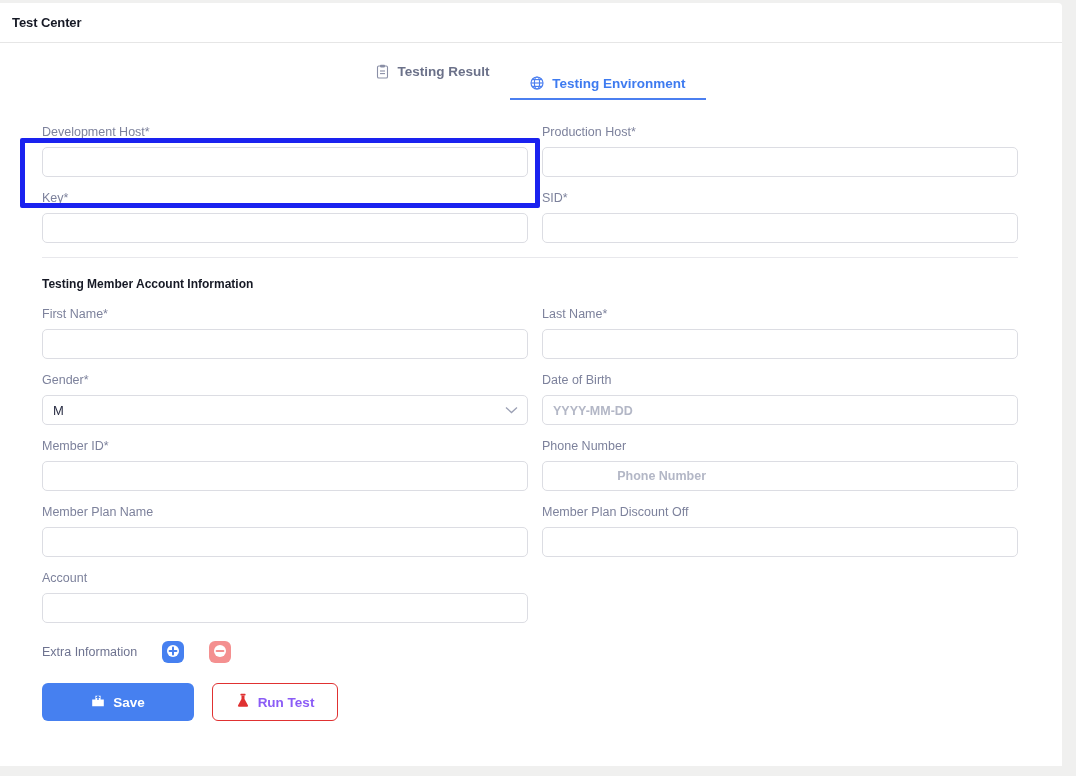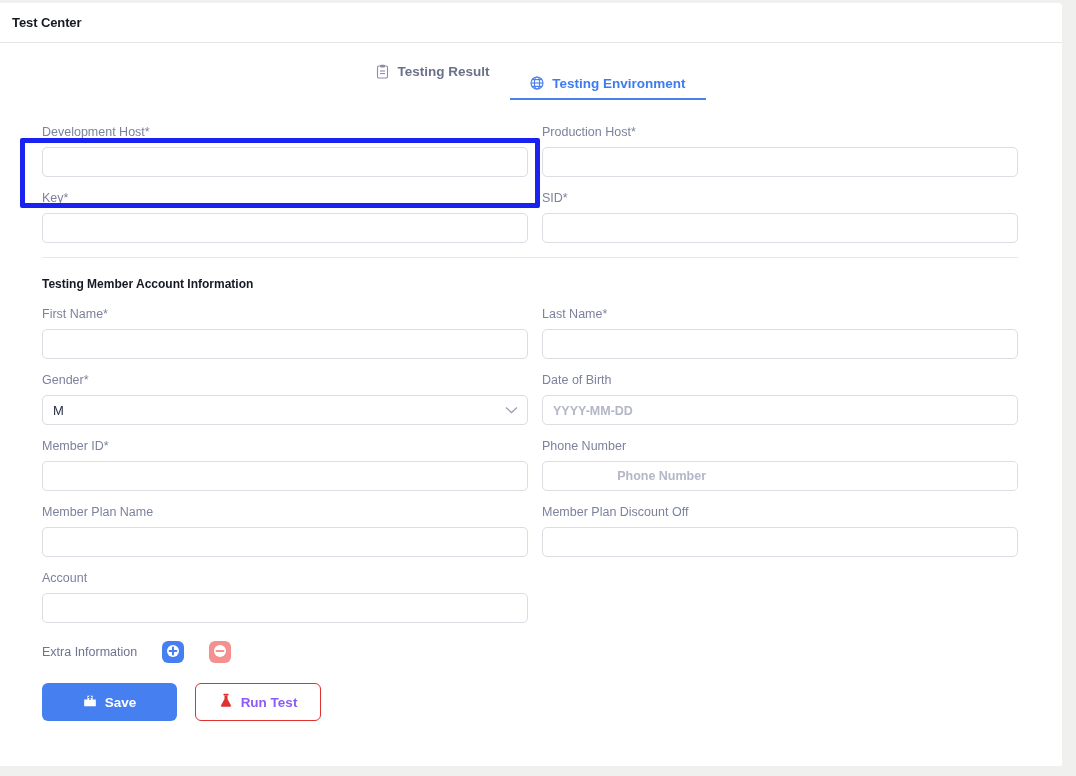--- a/index.html
+++ b/index.html
@@ -165,21 +165,21 @@
     display: flex; align-items: center; justify-content: center;
     gap: 8px;
     height: 38px;
     border-radius: 6px;
     font-size: 13.5px;
     font-weight: bold;
     cursor: pointer;
     font-family: "Liberation Sans", sans-serif;
   }
   .btn-save {
-    width: 135px;
+    width: 152px;
     background: #4680f0;
     color: #ffffff;
     border: none;
   }
   .btn-run {
     width: 126px;
     background: #ffffff;
     color: #8b5cf6;
     border: 1.3px solid #e03131;
   }

